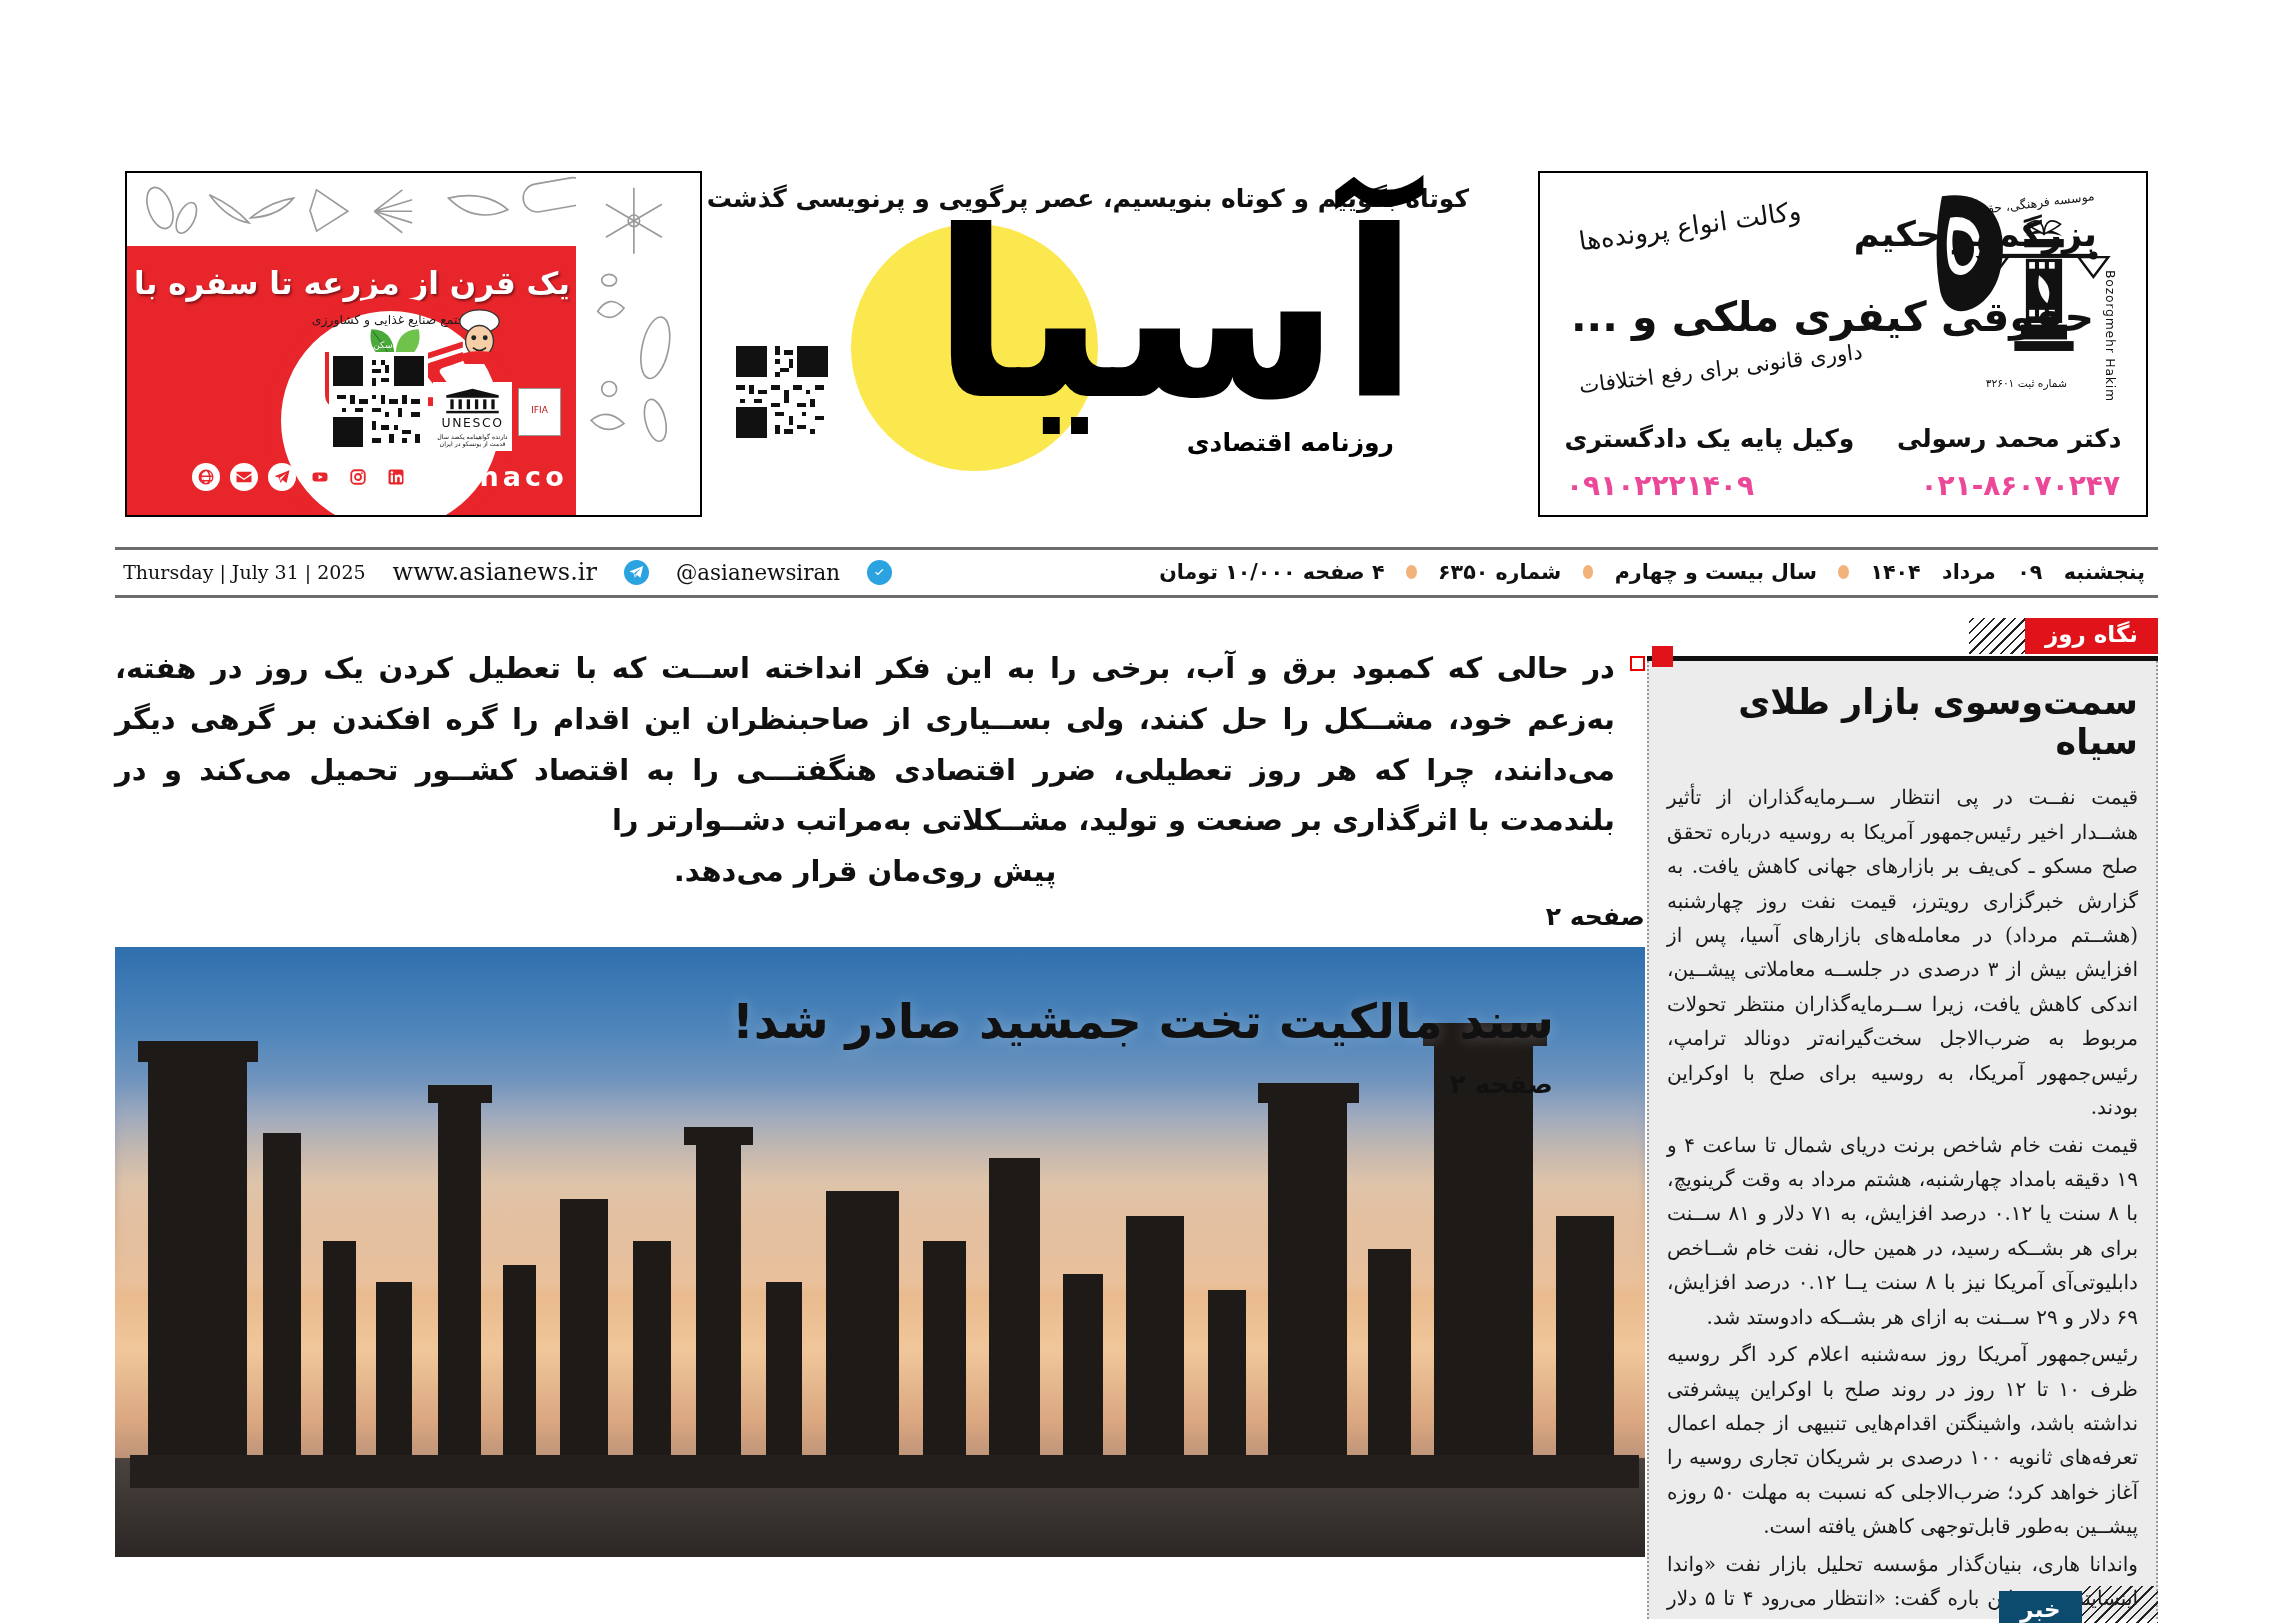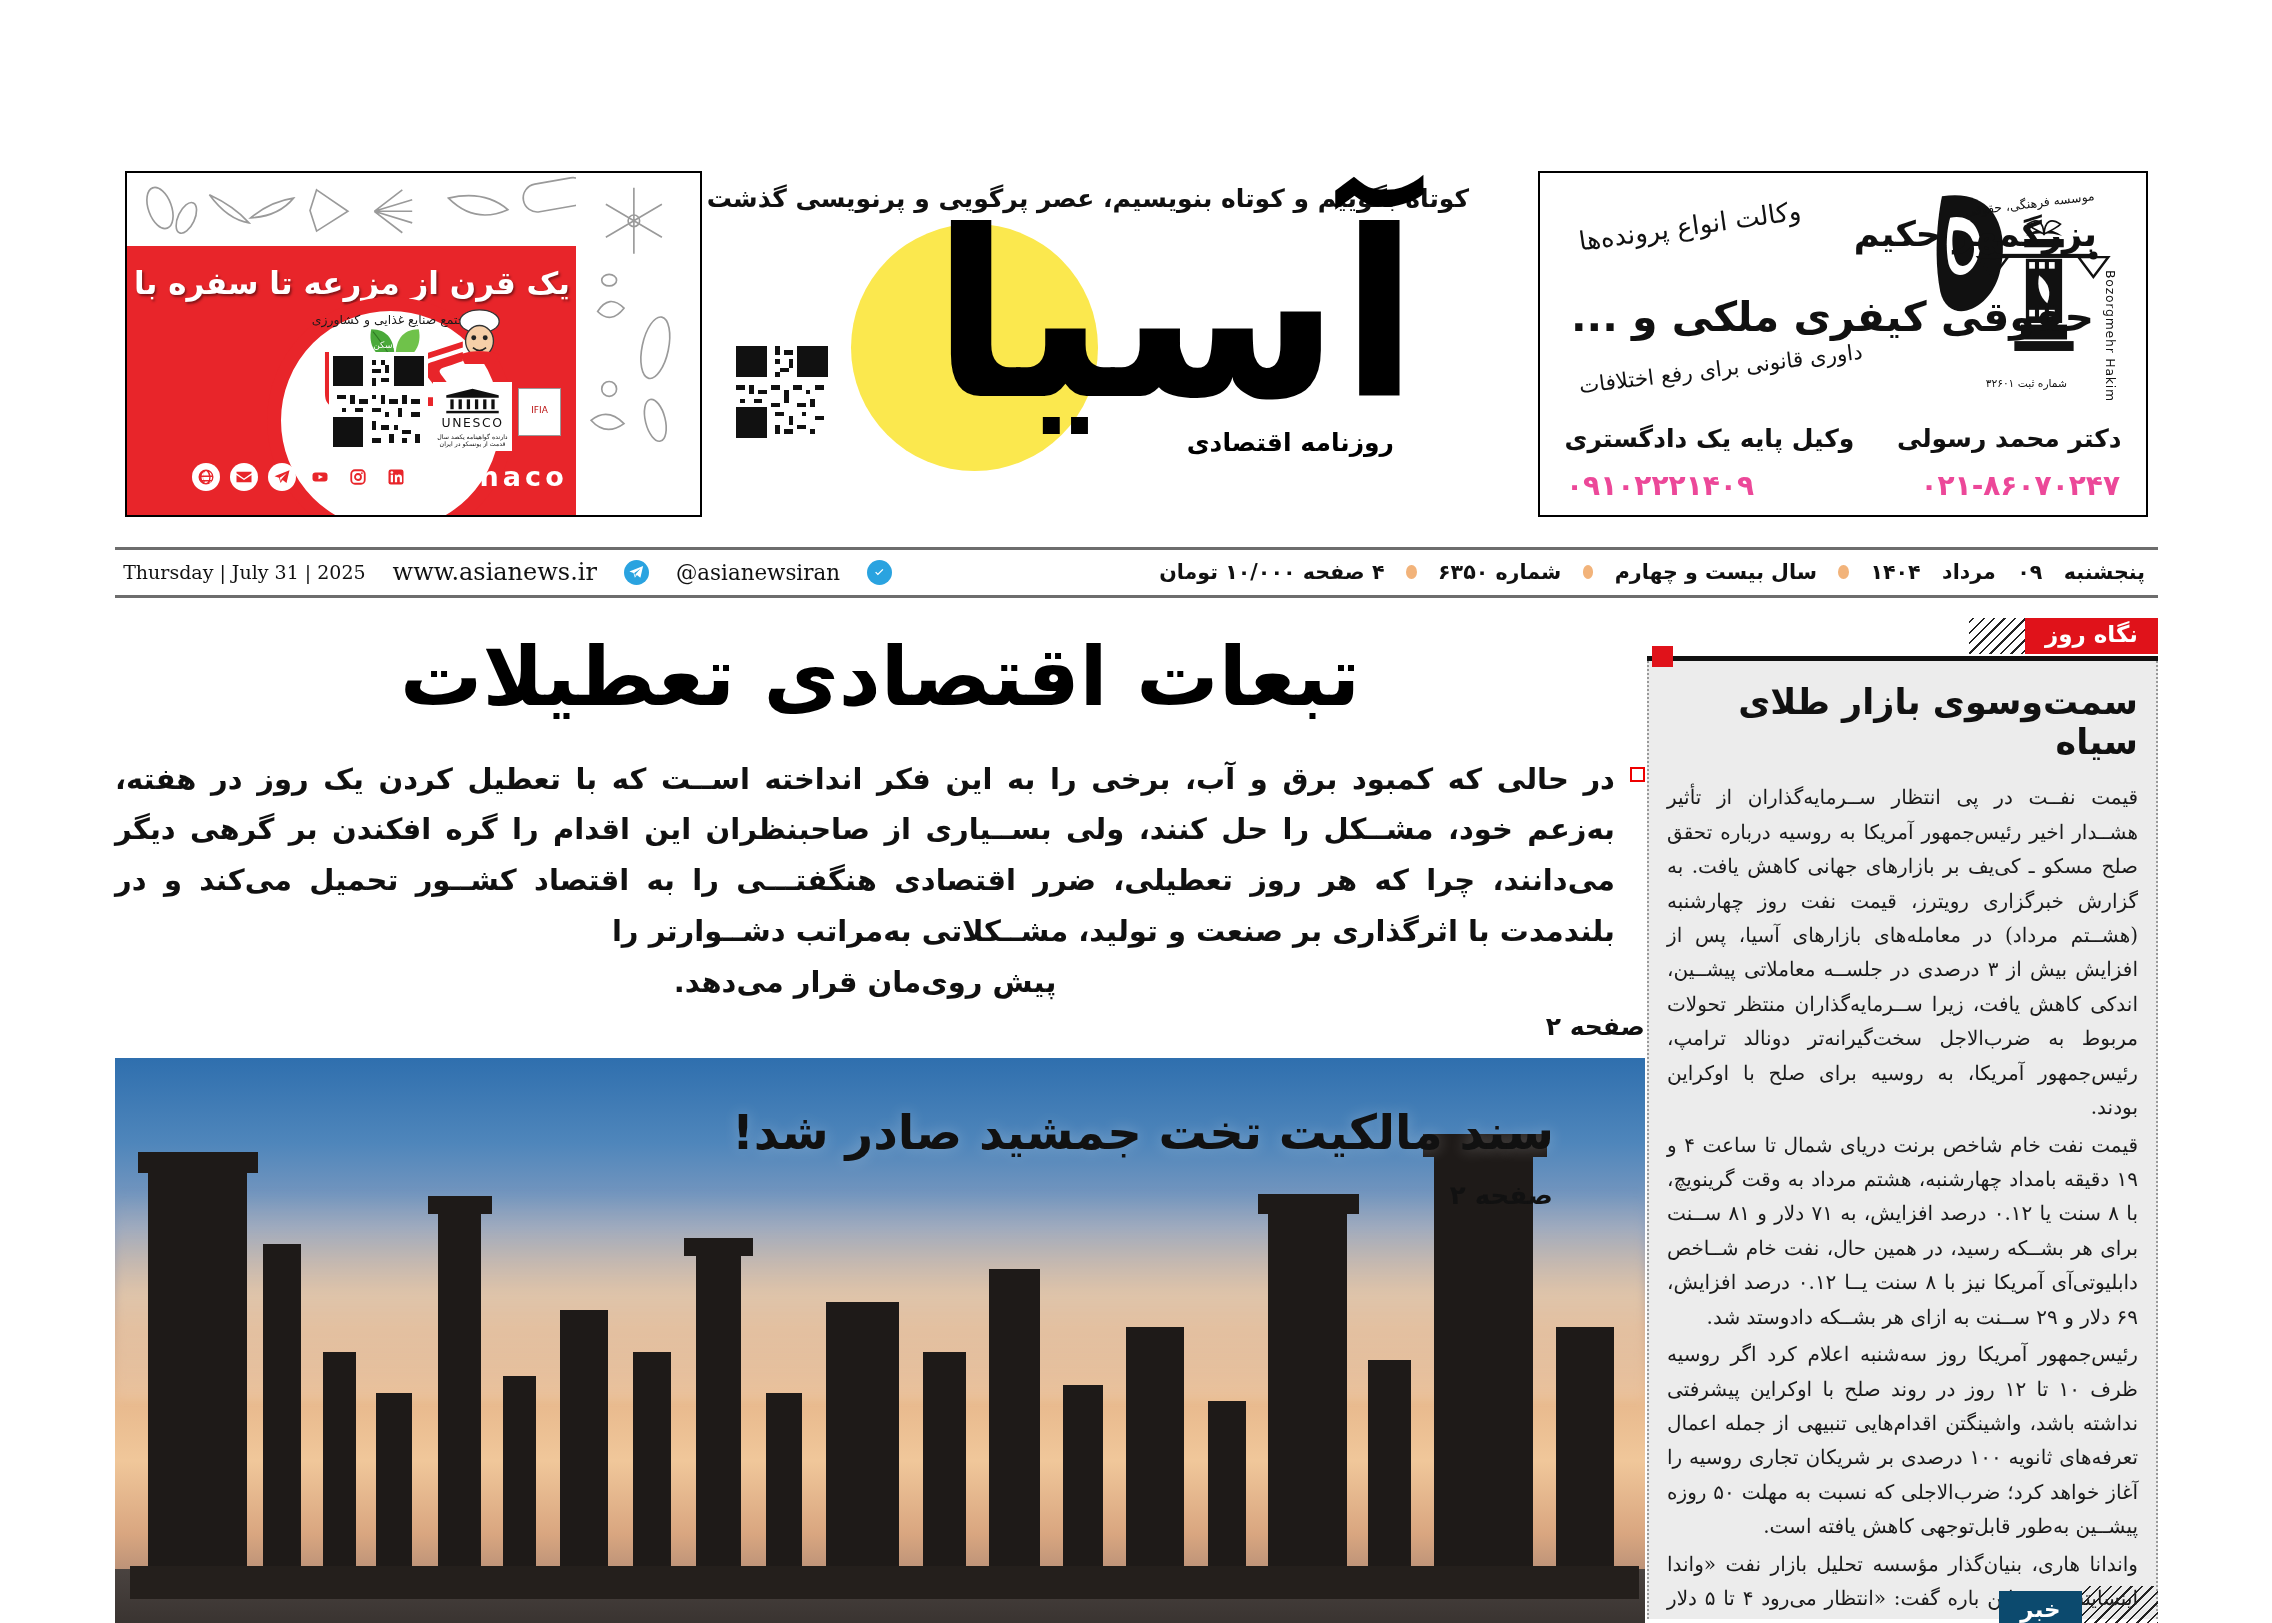--- a/index.html
+++ b/index.html
@@ -679,21 +679,20 @@
       <span class="ic-vf">
           <svg viewBox="0 0 24 24">
             <path d="M10 16.5l-4-4 1.4-1.4L10 13.7l6.6-6.6L18 8.5z"></path>
           </svg>
         </span>
     </div>
   </div>
   <div class="rule-bot"></div>
 
   <div class="main-left">
-    <h1 class="headline-main">تبعات اقتصادی تعطیلات</h1>
     <div class="lead">
       <span class="marker"></span>
       <span>در حالی که کمبود برق و آب، برخی را به این فکر انداخته اســت که با تعطیل کردن یک روز در هفته، به‌زعم خود، مشــکل را حل کنند، ولی بســیاری از صاحبنظران این اقدام را گره افکندن بر گرهی دیگر می‌دانند، چرا که هر روز تعطیلی، ضرر اقتصادی هنگفتـــی را به اقتصاد کشــور تحمیل می‌کند و در بلندمدت با اثرگذاری بر صنعت و تولید، مشــکلاتی به‌مراتب دشــوارتر را</span>
       <div class="last-line">پیش روی‌مان قرار می‌دهد.</div>
     </div>
     <div class="page-ref-lead">صفحه ۲</div>
 
     <div class="photo">
       <div class="sky"></div>
       <div class="cloudband"></div>

